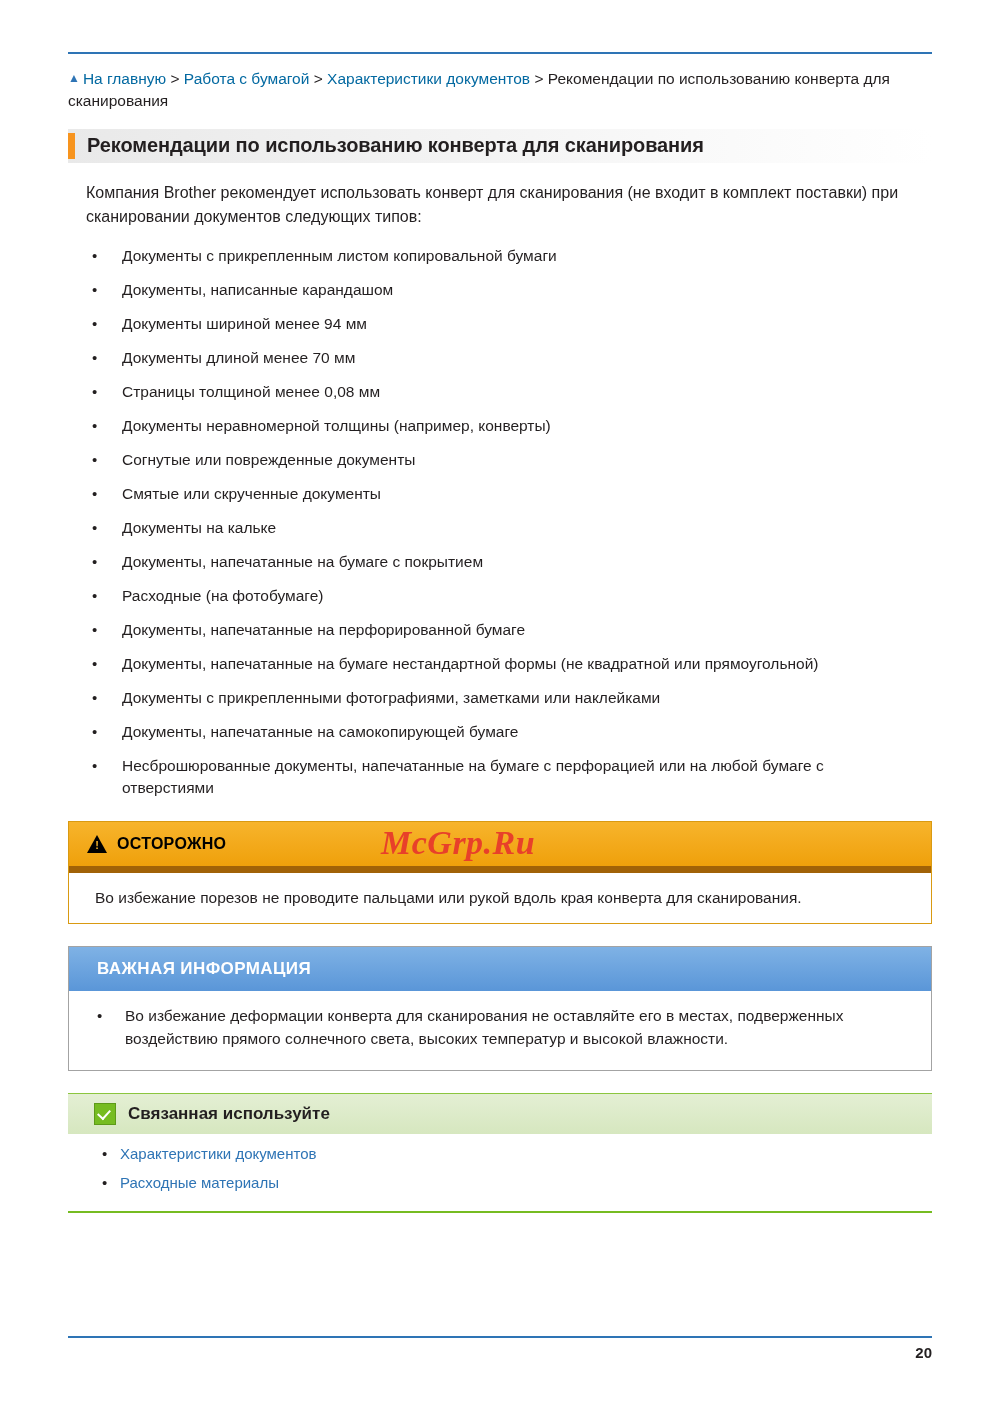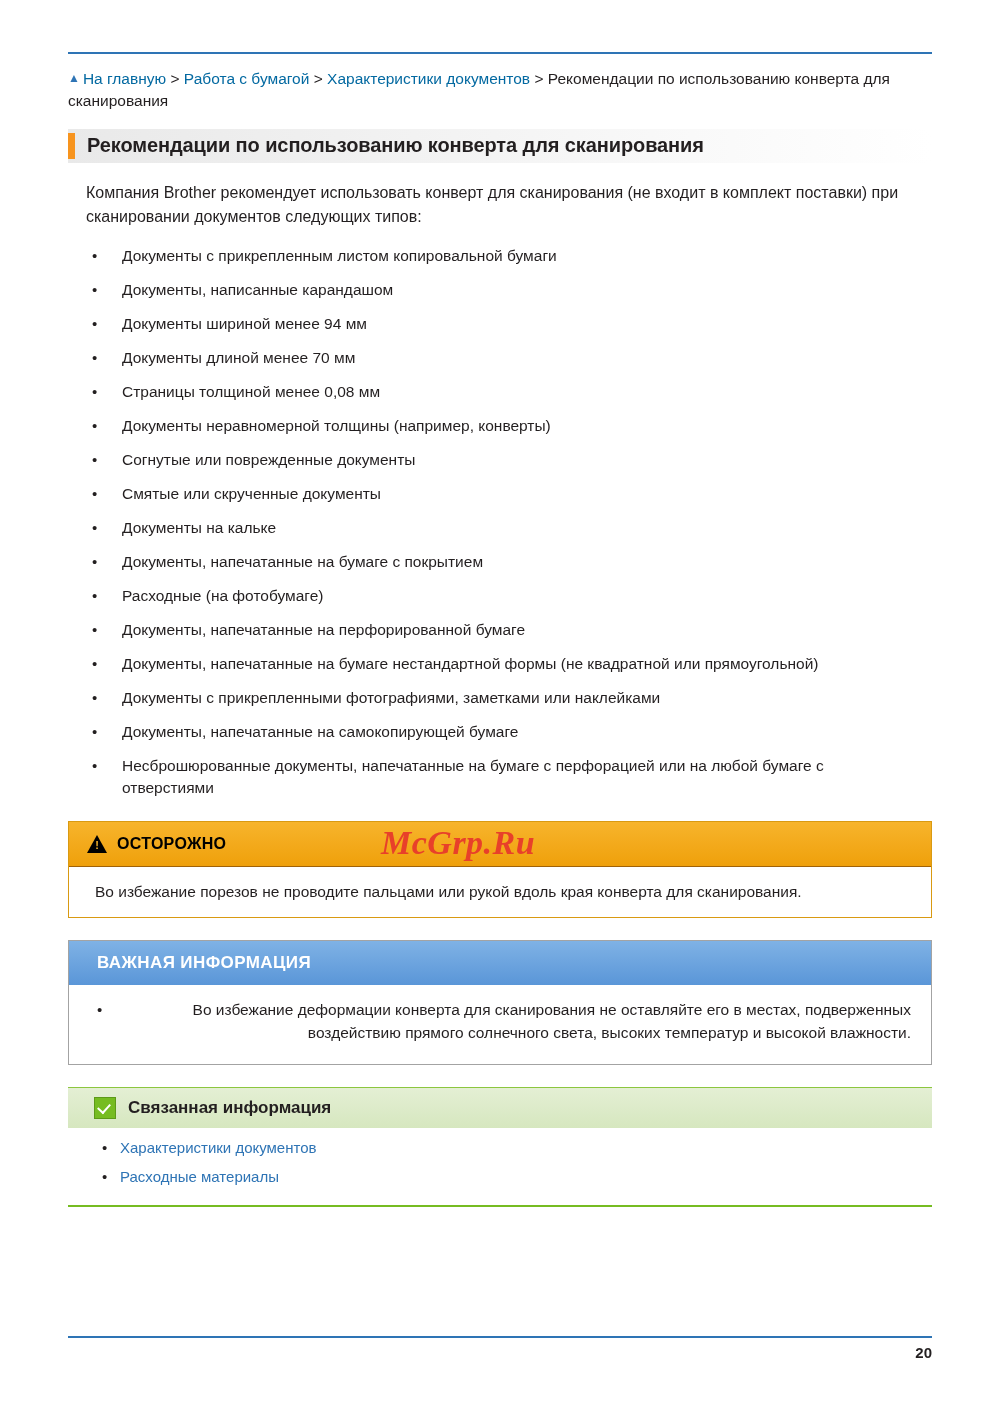--- a/index.html
+++ b/index.html
@@ -153,21 +153,21 @@
     color: #e8402a;
     font-style: italic;
     font-weight: bold;
     letter-spacing: 0.5px;
   }
   .caution-body {
     background: #ffffff;
     padding: 14px 18px 14px 26px;
     font-size: 15.5px;
     line-height: 1.45;
-    border-top: 1px solid #a16207;
+    border-top: 7px solid #a16207;
   }
   
   .important {
     margin-top: 22px;
     width: 864px;
     border: 1px solid #a3a3a3;
     box-sizing: border-box;
   }
   .important-head {
     background: linear-gradient(to bottom, #7fb2e5 0%, #5a96d8 100%);
@@ -191,21 +191,20 @@
     list-style: none;
     margin: 0;
     padding: 0;
   }
   ul.subtle li {
     position: relative;
     padding-left: 36px;
     font-size: 15.5px;
     line-height: 1.45;
     margin-bottom: 14px;
-    text-align: right;
   }
   ul.subtle li:before {
     content: "•";
     position: absolute;
     left: 8px;
     top: 0;
     font-size: 15px;
   }
   
   .related {
@@ -353,21 +352,21 @@
       <div class="important-body">
         <ul class="subtle">
           <li>Во избежание деформации конверта для сканирования не оставляйте его в местах, подверженных воздействию прямого солнечного света, высоких температур и высокой влажности.</li>
         </ul>
       </div>
     </div>
 
     <div class="related">
       <div class="related-head">
         <div class="check-box"></div>
-        <h2>Связанная информация</h2>
+        <h2>Связанная используйте</h2>
       </div>
       <div class="related-body">
         <ul class="links">
           <li><a href="#">Характеристики документов</a></li>
           <li><a href="#">Расходные материалы</a></li>
         </ul>
       </div>
     </div>
 
   </div>

